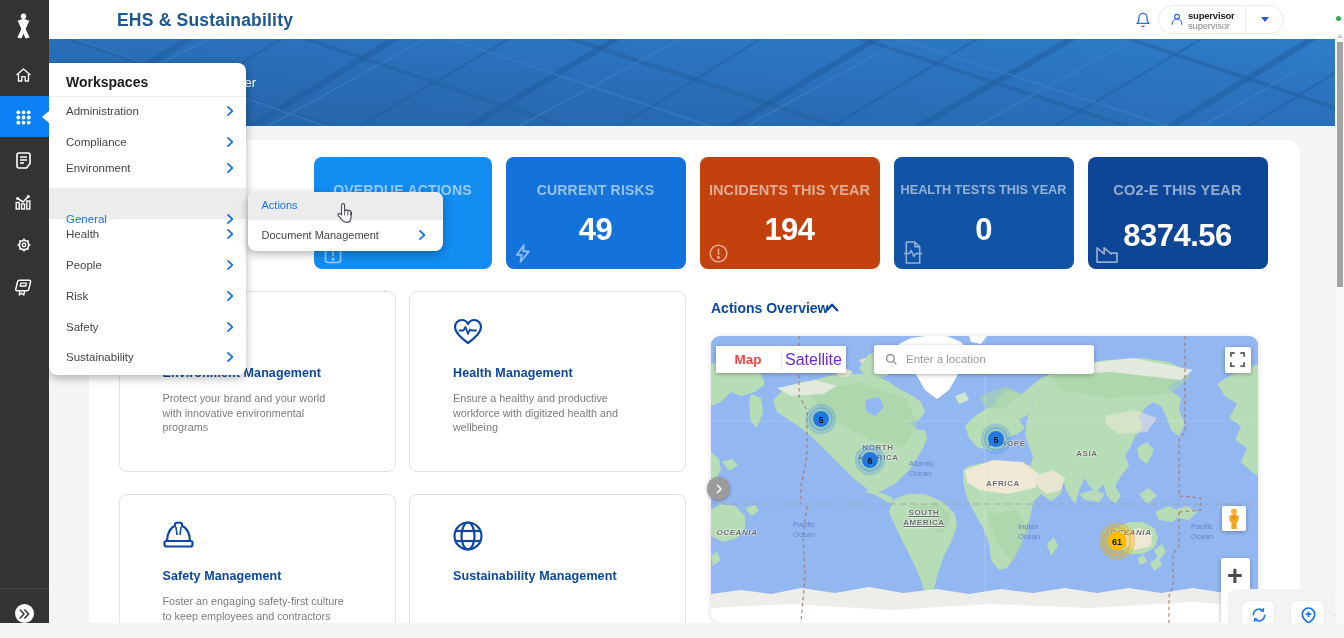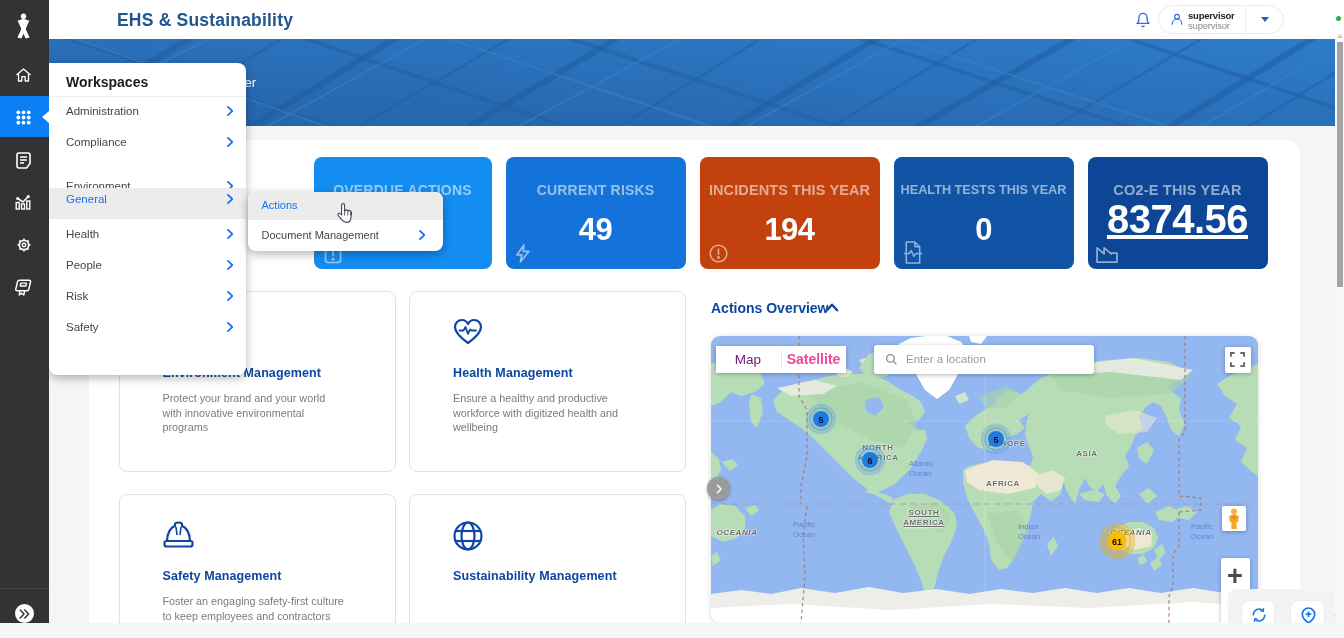--- a/index.html
+++ b/index.html
@@ -137,21 +137,21 @@
  <div class="t" style="margin-top:25.5px;font-size:12.7px;letter-spacing:0px;">HEALTH TESTS THIS YEAR</div>
  <div class="n" style="top:55px;font-size:31px;">0</div>
  <svg style="left:9px;bottom:5px;" width="20" height="23" viewBox="0 0 20 24" fill="none" stroke="#fff" stroke-width="1.6" stroke-linejoin="round">
       <path d="M3 23 V1 H12 L17 6 V23 Z"></path>
       <path d="M12 1 V6 H17"></path>
       <path d="M1 13 H6 L8 10 L11 16 L13 13 H19" stroke-linecap="round"></path>
     </svg>
 </div>
 <div class="kpi" style="left:1087.5px;width:180px;background:#0d4696;">
  <div class="t" style="margin-top:25px;font-size:14.5px;letter-spacing:0.2px;">CO2-E THIS YEAR</div>
- <div class="n" style="top:40px;font-size:40px;text-decoration:underline;">8374.56</div>
+ <div class="n" style="top:61px;font-size:31px;">8374.56</div>
  <svg style="left:7px;bottom:6px;" width="24" height="19" viewBox="0 0 25 20" fill="none" stroke="#fff" stroke-width="1.8" stroke-linejoin="round">
       <path d="M2 19 L2 4 L9.5 10.5 L9.5 4 L17 10.5 L17 9.5 L23 9.5 L23 19 Z"></path>
     </svg>
 </div>
 
 <div class="mcard" style="left:118.5px;top:291px;">
  <h3>Environment Management</h3>
  <p>Protect your brand and your world<br>with innovative environmental<br>programs</p>
  <svg width="30" height="30" viewBox="0 0 24 24" fill="none" stroke="#0d47a1" stroke-width="1.8">
       <path d="M12 3 C6 8 4 13 8 18 C10 20 14 20 16 18 C20 13 18 8 12 3 Z"></path>
@@ -306,23 +306,23 @@
  <g>
   <circle cx="406" cy="205" r="17" fill="#f0b40a" opacity="0.3"></circle>
         <circle cx="406" cy="205" r="13.5" fill="none" stroke="#e8ad08" stroke-width="1.8" opacity="0.5"></circle>
         <circle cx="406" cy="205" r="17.5" fill="none" stroke="#e8ad08" stroke-width="1.6" opacity="0.38"></circle>
   <circle cx="406" cy="205" r="9.5" fill="#fbbc05"></circle>
         <text x="406" y="208.5" font-size="9" font-weight="bold" fill="#111" text-anchor="middle">61</text>
  </g>
 </svg>
 
 <div class="abs" style="left:4.5px;top:9.5px;width:130px;height:27.5px;background:#fff;box-shadow:0 1px 4px rgba(0,0,0,0.3);display:flex;">
- <div style="width:65px;text-align:center;line-height:27px;font-size:13.5px;font-weight:normal;color:#701a75;">Map</div>
+ <div style="width:65px;text-align:center;line-height:27px;font-size:13.5px;font-weight:bold;color:#ef4444;">Map</div>
  <div style="width:1px;background:#e6e6e6;height:19px;margin-top:4px;"></div>
- <div style="width:64px;text-align:center;line-height:27px;font-size:14px;color:#ec4899;font-weight:bold;">Satellite</div>
+ <div style="width:64px;text-align:center;line-height:27px;font-size:16px;color:#6d28d9;">Satellite</div>
 </div>
 <div class="abs" style="left:163px;top:9px;width:220px;height:29px;background:#fff;border-radius:3px;box-shadow:0 1px 4px rgba(0,0,0,0.3);">
  <svg style="position:absolute;left:11px;top:8px;" width="13" height="13" viewBox="0 0 24 24" fill="none" stroke="#8a8a8a" stroke-width="2.4">
         <circle cx="10" cy="10" r="7"></circle>
         <line x1="15.5" y1="15.5" x2="21" y2="21"></line>
       </svg>
  <div style="position:absolute;left:32px;top:8px;font-size:11.5px;color:#9b9b9b;">Enter a location</div>
 </div>
 <div class="abs" style="left:513.5px;top:10.5px;width:26.5px;height:26.5px;background:#fff;border-radius:2px;box-shadow:0 1px 4px rgba(0,0,0,0.3);">
  <svg style="position:absolute;left:5.5px;top:5.5px;" width="15" height="15" viewBox="0 0 16 16" fill="none" stroke="#666" stroke-width="2">
@@ -373,37 +373,40 @@
 
 <div id="menu">
  <div class="title">Workspaces</div>
  <div style="position:absolute;left:0;top:33px;width:196.5px;height:1px;background:#ededed;"></div>
  <div class="mi" style="top:33.0px;">Administration<svg style="position:absolute;right:-2px;top:10px;" width="6.5" height="10" viewBox="0 0 7 11" fill="none" stroke="#1a73e8" stroke-width="1.9" stroke-linecap="round" stroke-linejoin="round">
         <path d="M1 1 L5.8 5.5 L1 10"></path>
       </svg></div>
  <div class="mi" style="top:63.8px;">Compliance<svg style="position:absolute;right:-2px;top:10px;" width="6.5" height="10" viewBox="0 0 7 11" fill="none" stroke="#1a73e8" stroke-width="1.9" stroke-linecap="round" stroke-linejoin="round">
         <path d="M1 1 L5.8 5.5 L1 10"></path>
       </svg></div>
- <div class="mi" style="top:108px;">Environment<svg style="position:absolute;right:-2px;top:10px;" width="6.5" height="10" viewBox="0 0 7 11" fill="none" stroke="#1a73e8" stroke-width="1.9" stroke-linecap="round" stroke-linejoin="round">
+ <div class="mi" style="top:90px;">Environment<svg style="position:absolute;right:-2px;top:10px;" width="6.5" height="10" viewBox="0 0 7 11" fill="none" stroke="#1a73e8" stroke-width="1.9" stroke-linecap="round" stroke-linejoin="round">
         <path d="M1 1 L5.8 5.5 L1 10"></path>
       </svg></div>
  <div style="position:absolute;left:0;top:125.4px;width:196.5px;height:30.8px;background:#ececec;"></div>
- <div class="mi" style="top:121px;color:#1a73e8;">General<svg style="position:absolute;right:-2px;top:10px;" width="6.5" height="10" viewBox="0 0 7 11" fill="none" stroke="#1a73e8" stroke-width="1.9" stroke-linecap="round" stroke-linejoin="round">
+ <div class="mi" style="top:141px;color:#1a73e8;">General<svg style="position:absolute;right:-2px;top:10px;" width="6.5" height="10" viewBox="0 0 7 11" fill="none" stroke="#1a73e8" stroke-width="1.9" stroke-linecap="round" stroke-linejoin="round">
         <path d="M1 1 L5.8 5.5 L1 10"></path>
       </svg></div>
  <div class="mi" style="top:156.2px;">Health<svg style="position:absolute;right:-2px;top:10px;" width="6.5" height="10" viewBox="0 0 7 11" fill="none" stroke="#1a73e8" stroke-width="1.9" stroke-linecap="round" stroke-linejoin="round">
         <path d="M1 1 L5.8 5.5 L1 10"></path>
       </svg></div>
  <div class="mi" style="top:187.0px;">People<svg style="position:absolute;right:-2px;top:10px;" width="6.5" height="10" viewBox="0 0 7 11" fill="none" stroke="#1a73e8" stroke-width="1.9" stroke-linecap="round" stroke-linejoin="round">
         <path d="M1 1 L5.8 5.5 L1 10"></path>
       </svg></div>
  <div class="mi" style="top:217.8px;">Risk<svg style="position:absolute;right:-2px;top:10px;" width="6.5" height="10" viewBox="0 0 7 11" fill="none" stroke="#1a73e8" stroke-width="1.9" stroke-linecap="round" stroke-linejoin="round">
         <path d="M1 1 L5.8 5.5 L1 10"></path>
       </svg></div>
  <div class="mi" style="top:248.6px;">Safety<svg style="position:absolute;right:-2px;top:10px;" width="6.5" height="10" viewBox="0 0 7 11" fill="none" stroke="#1a73e8" stroke-width="1.9" stroke-linecap="round" stroke-linejoin="round">
+        <path d="M1 1 L5.8 5.5 L1 10"></path>
+      </svg></div>
+ <div class="mi" style="top:279.4px;">Sustainability<svg style="position:absolute;right:-2px;top:10px;" width="6.5" height="10" viewBox="0 0 7 11" fill="none" stroke="#1a73e8" stroke-width="1.9" stroke-linecap="round" stroke-linejoin="round">
         <path d="M1 1 L5.8 5.5 L1 10"></path>
       </svg></div>
 </div>
 
 <div id="submenu">
  <div style="position:absolute;left:0;top:0;width:195.5px;height:27.5px;background:#ececec;border-radius:8px 8px 0 0;"></div>
  <div style="position:absolute;left:14px;top:0;height:27.5px;line-height:27.5px;font-size:11px;color:#1a73e8;">Actions</div>
  <div style="position:absolute;left:14px;top:27.5px;height:31px;line-height:31px;font-size:11px;color:#454545;">Document Management</div>
  <svg style="position:absolute;right:18px;top:37.5px;" width="6.5" height="10" viewBox="0 0 7 11" fill="none" stroke="#1a73e8" stroke-width="1.9" stroke-linecap="round" stroke-linejoin="round">
       <path d="M1 1 L5.8 5.5 L1 10"></path>

